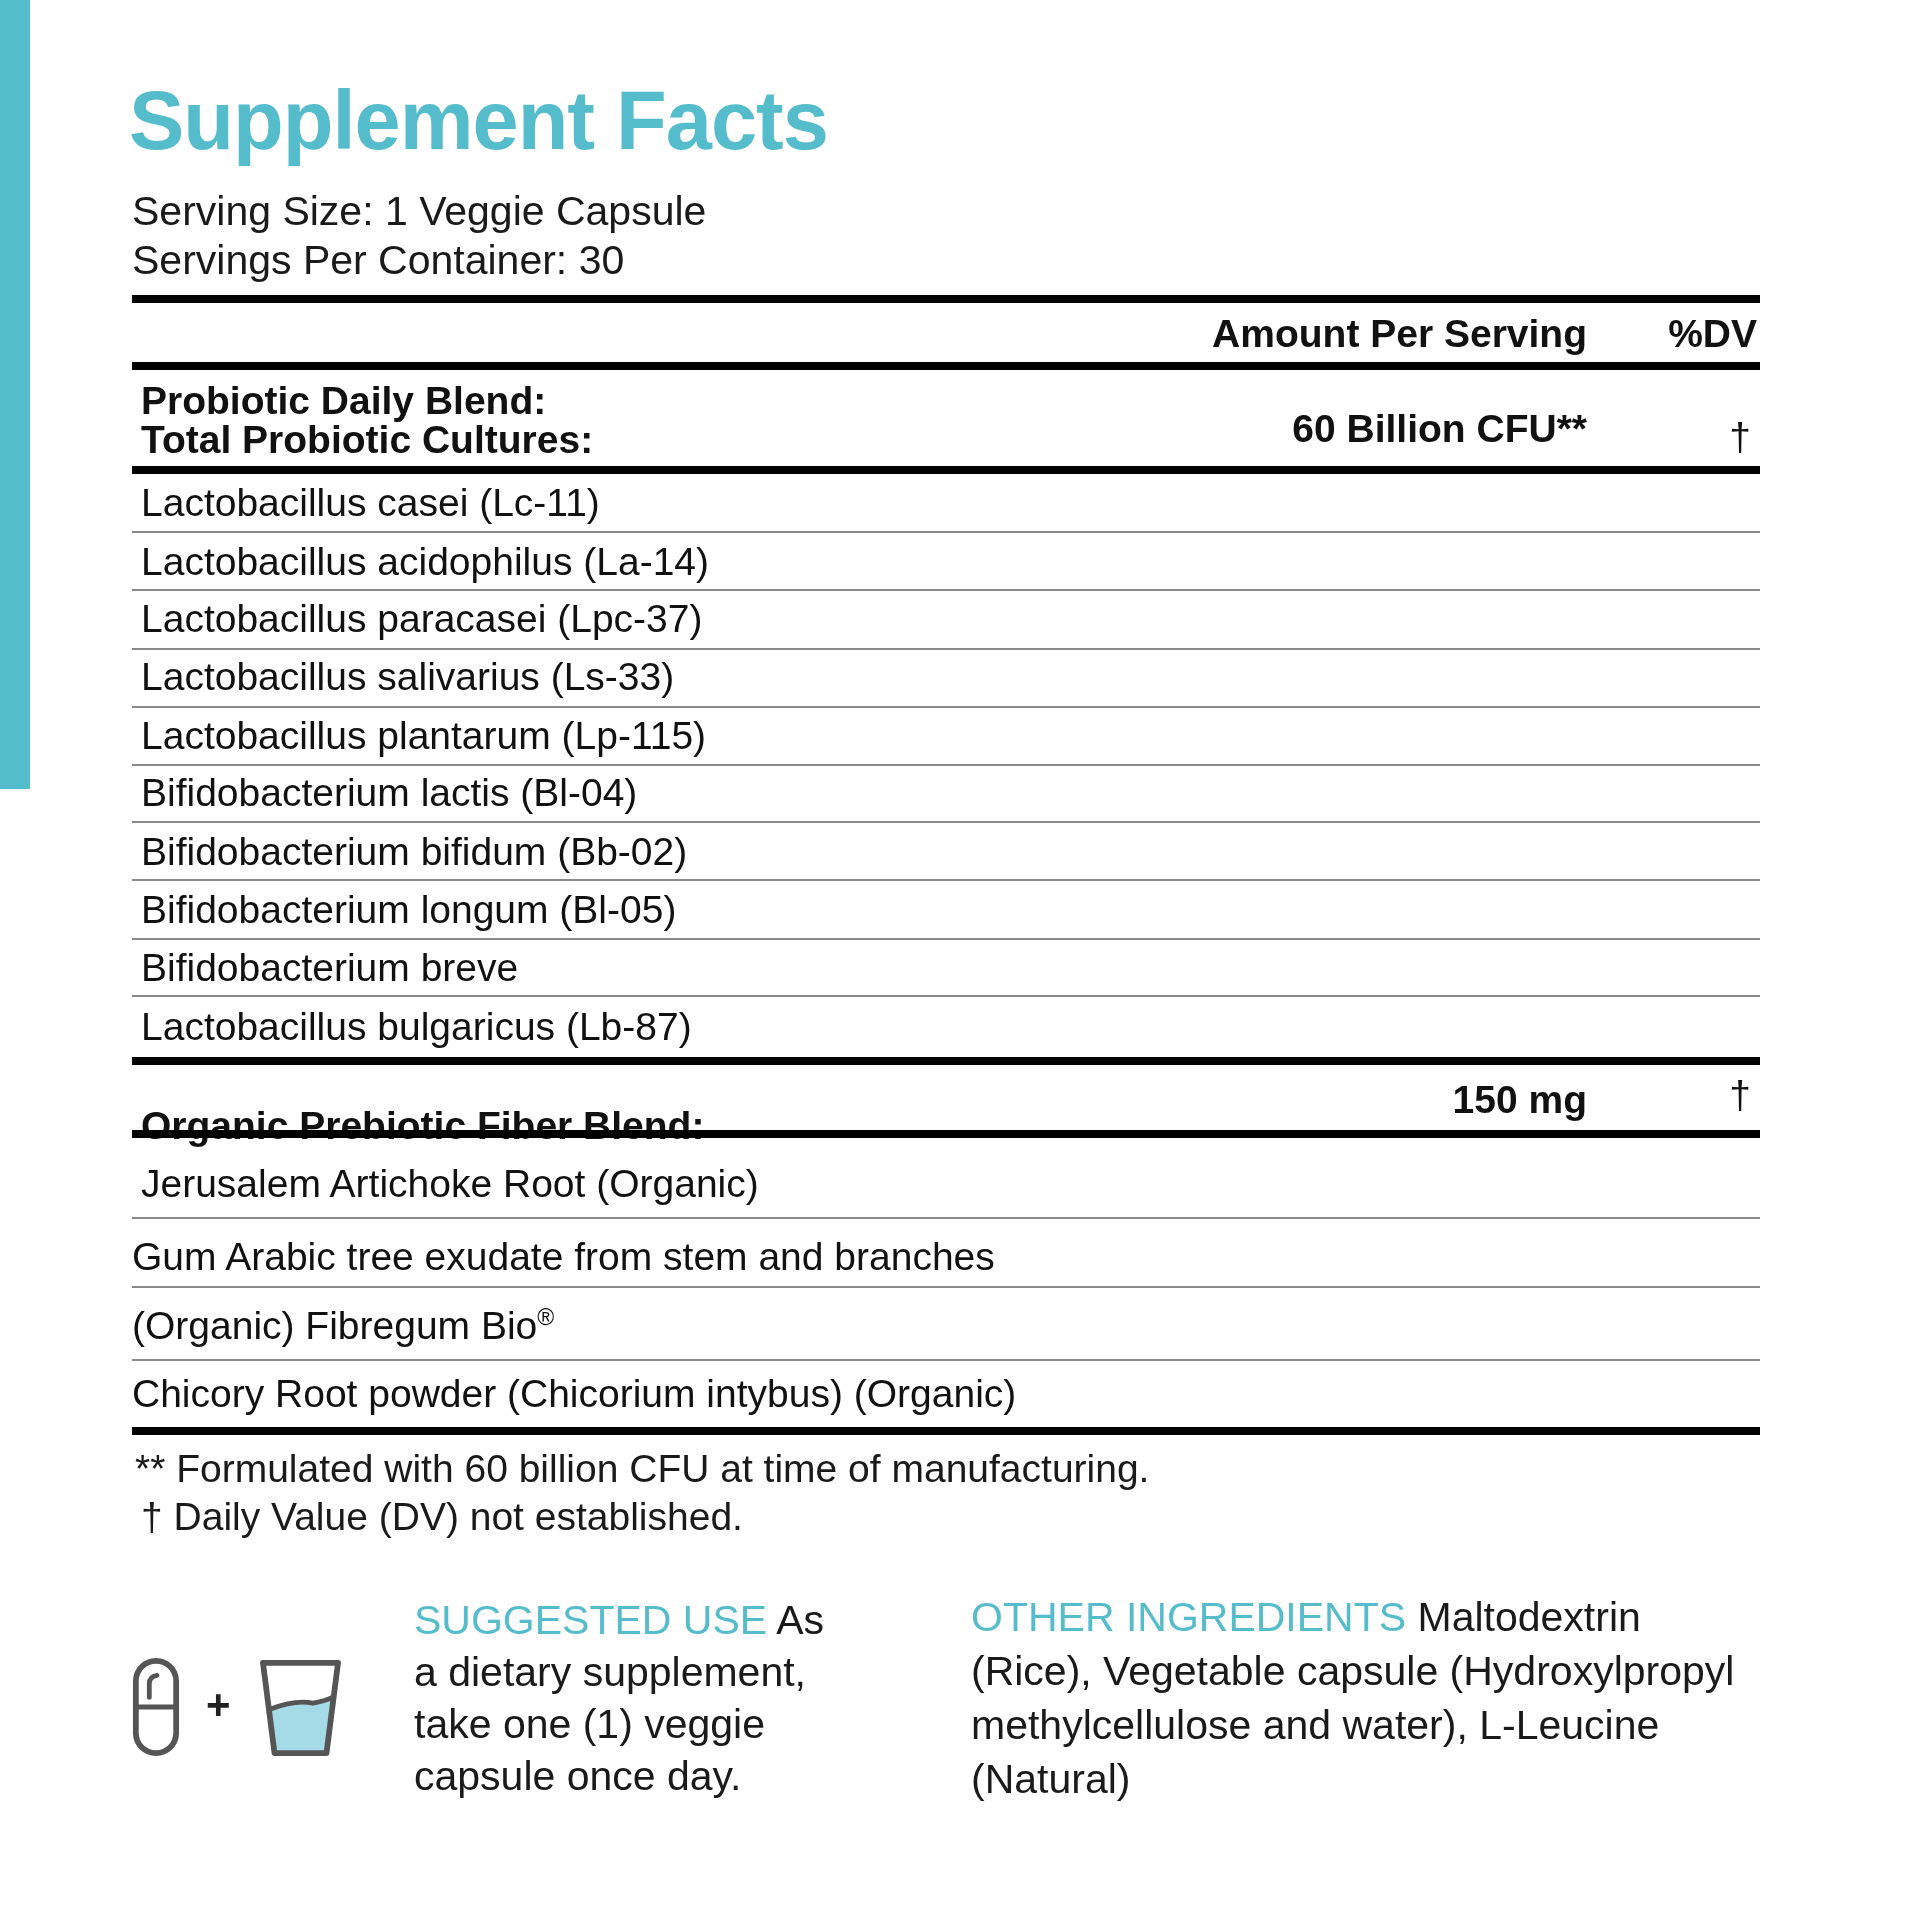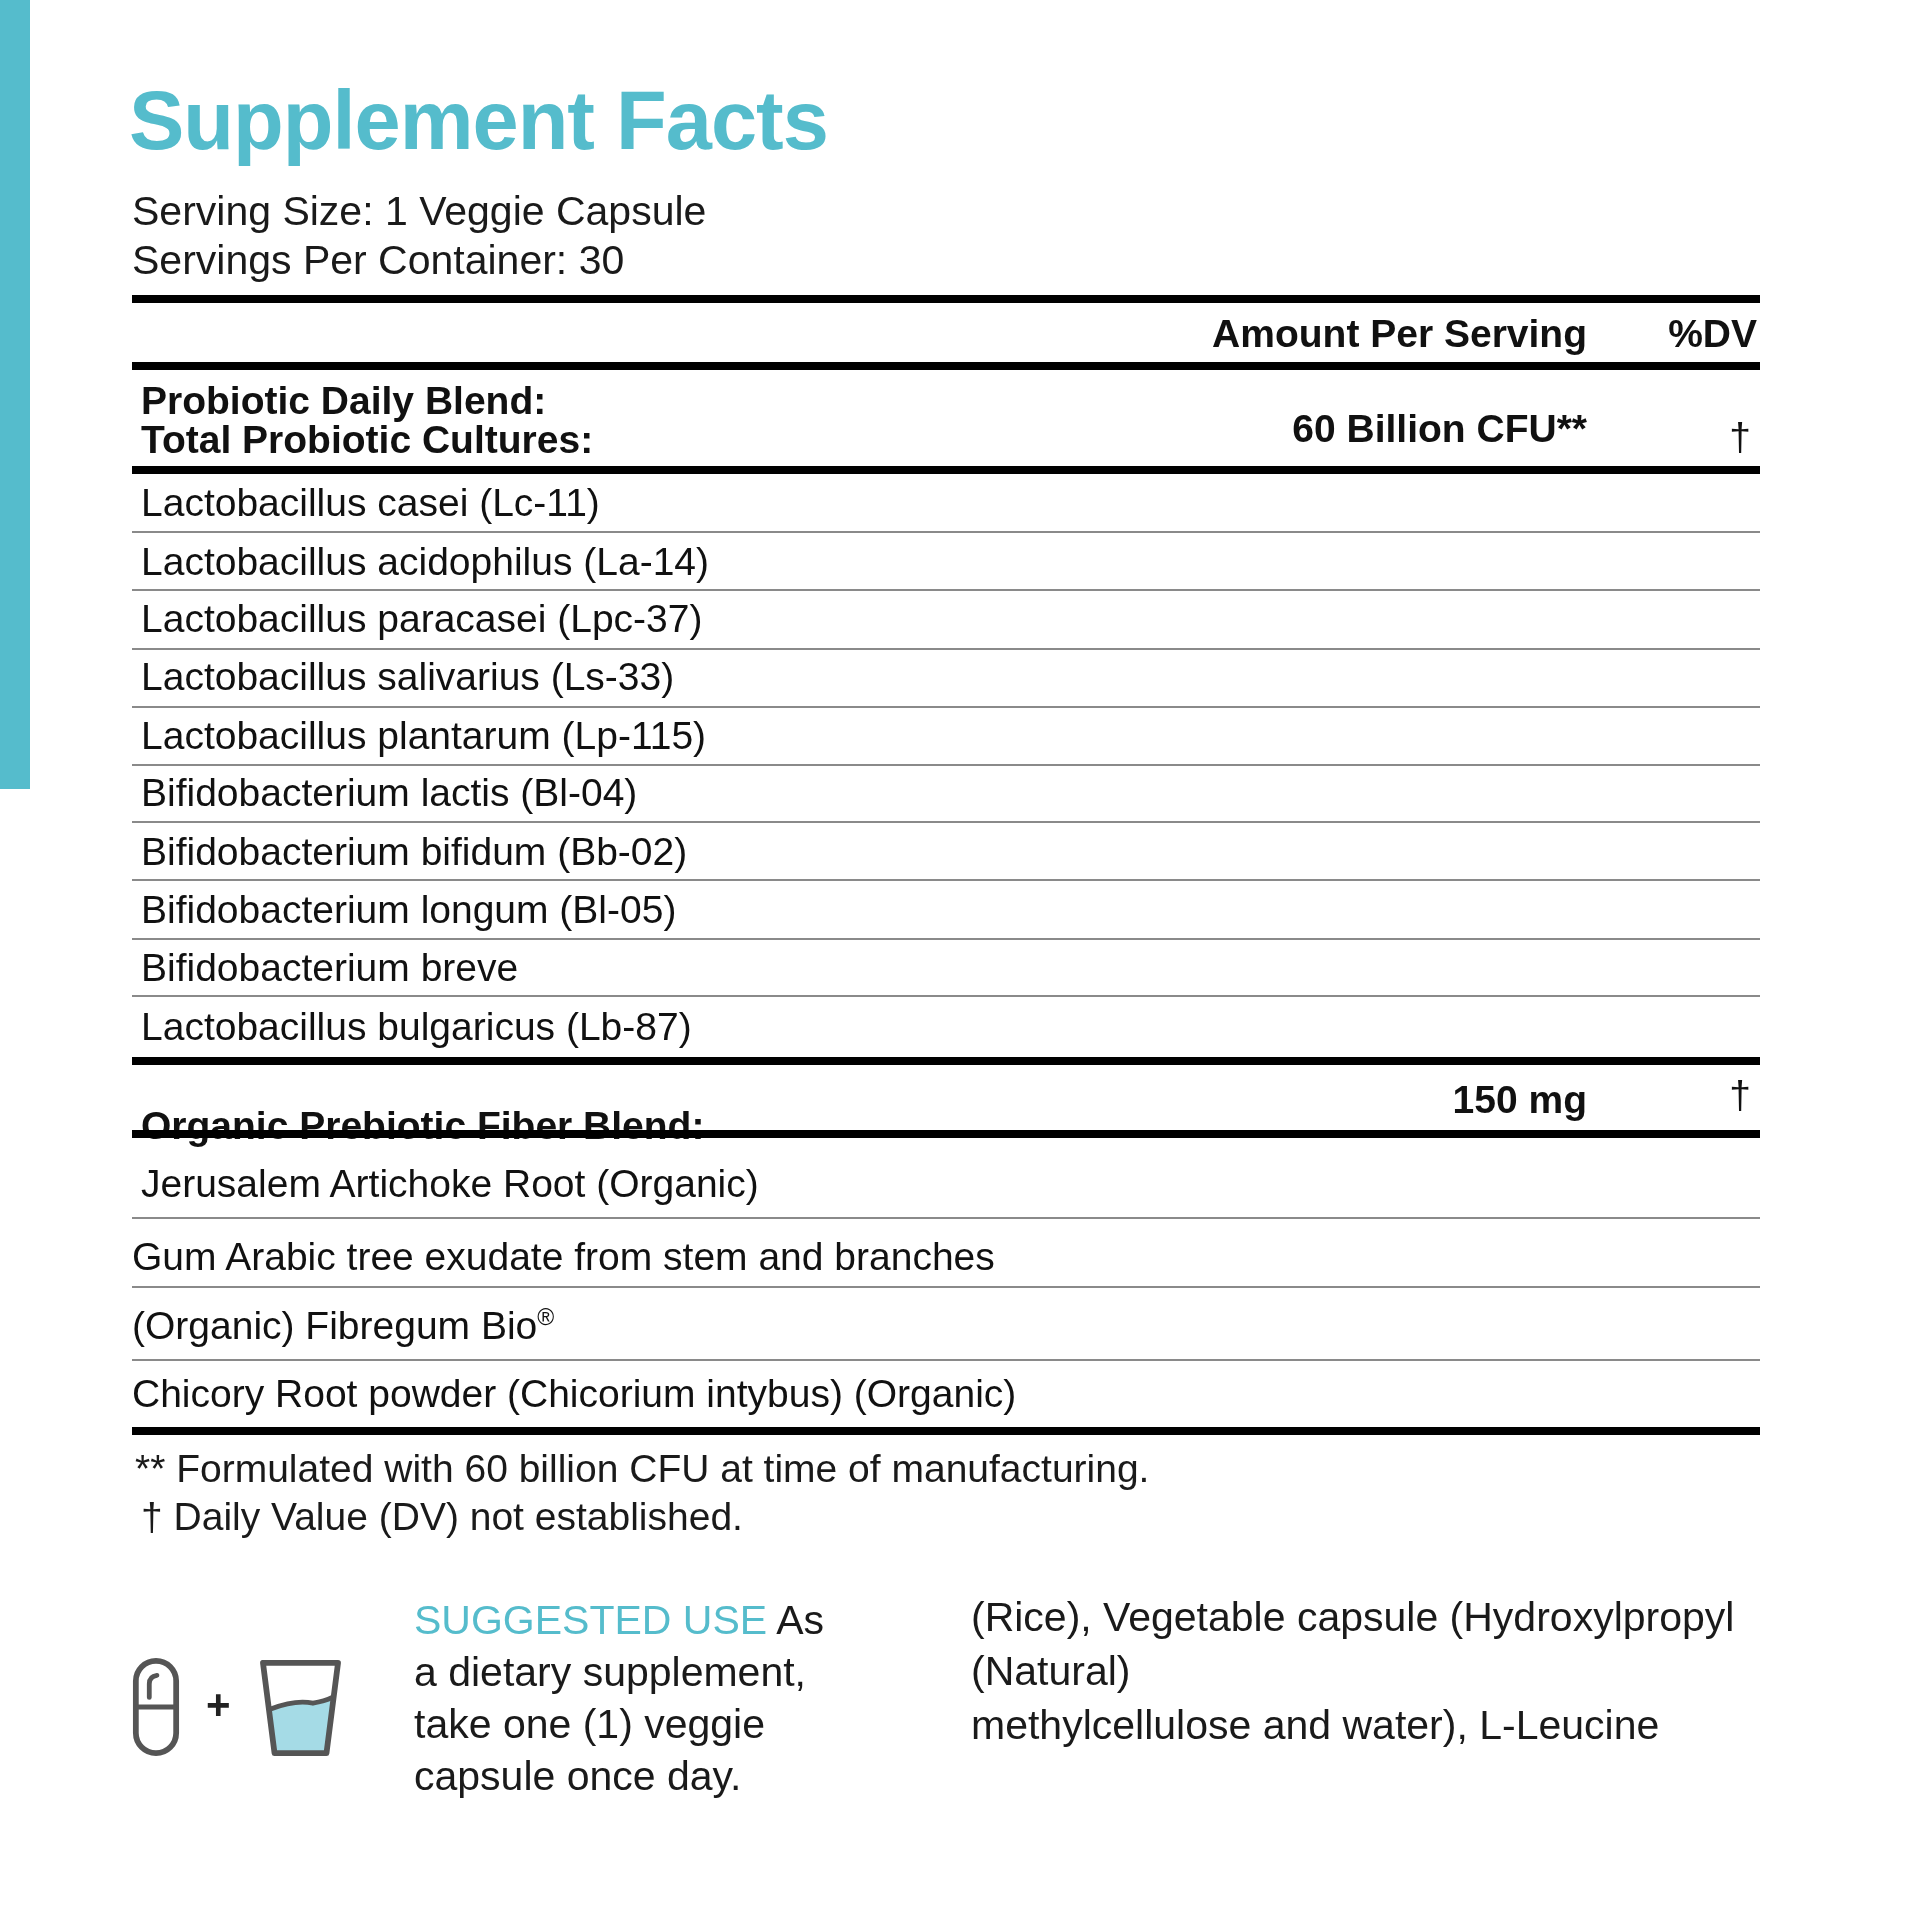--- a/index.html
+++ b/index.html
@@ -102,17 +102,18 @@
 </div>
 
 <div class="abs para" style="left:414px;top:1594px;width:463px">
   <div><span class="teal">SUGGESTED USE</span><span> As</span></div>
   <div>a dietary supplement,</div>
   <div>take one (1) veggie</div>
   <div>capsule once day.</div>
 </div>
 
 <div class="abs para" style="left:971px;top:1590px;width:927px;line-height:54px">
+  <div><span class="teal">OTHER INGREDIENTS</span><span> Maltodextrin</span></div>
   <div>(Rice), Vegetable capsule (Hydroxylpropyl</div>
+  <div>methylcellulose and water), L-Leucine</div>
   <div>(Natural)</div>
-  <div>methylcellulose and water), L-Leucine</div>
 </div>
 
 
 </body></html>

